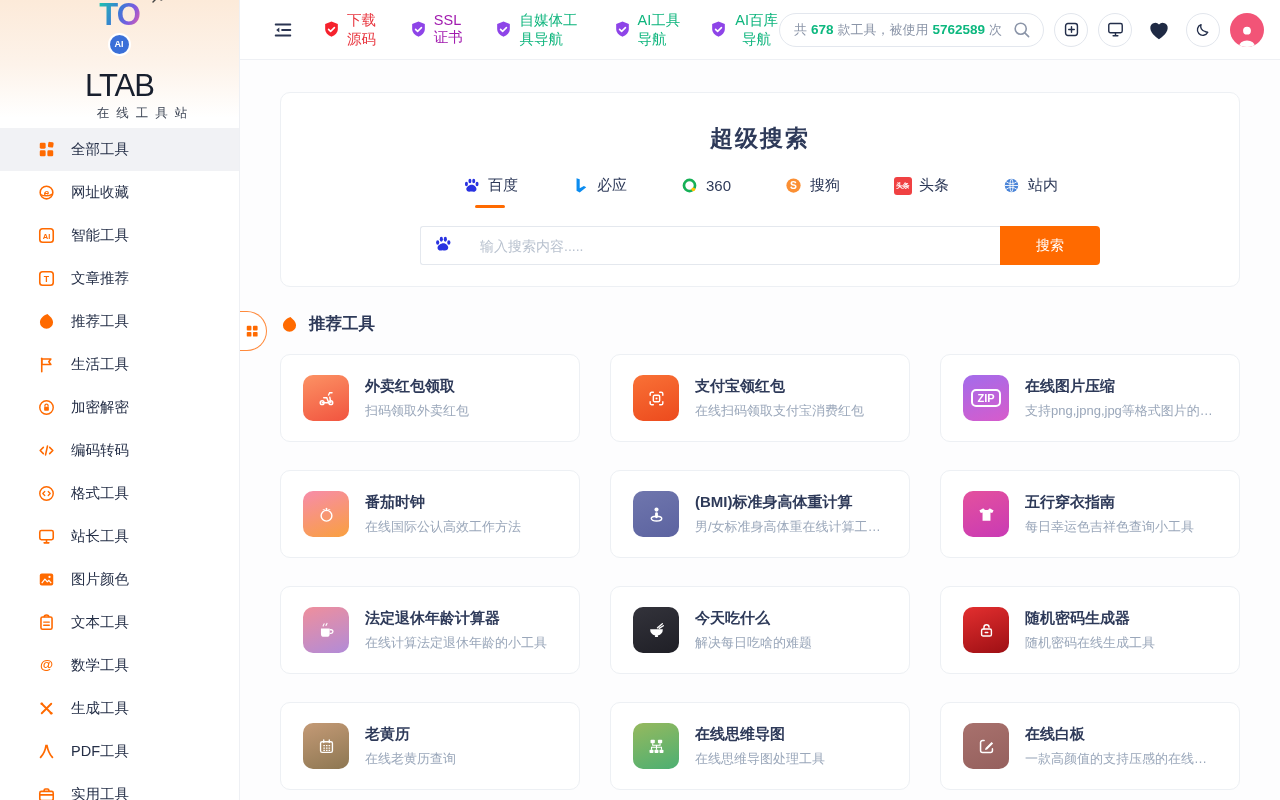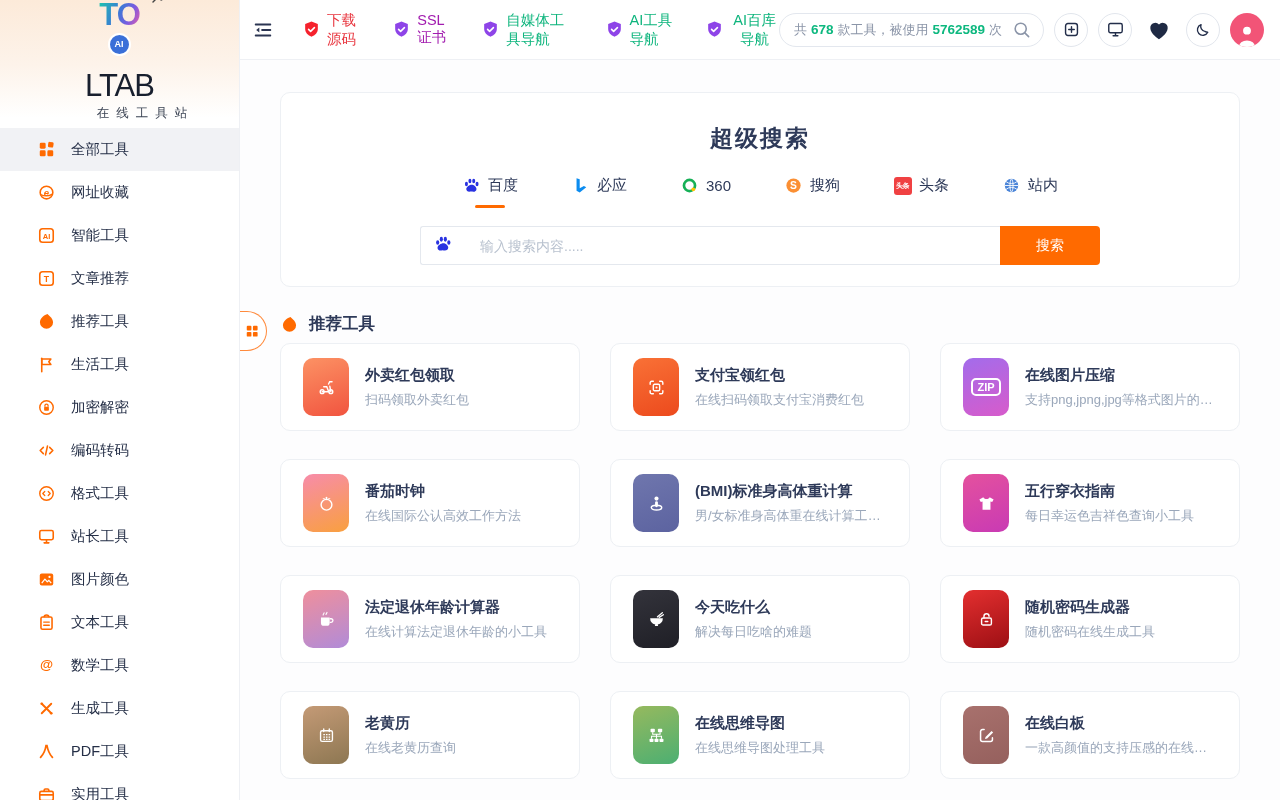--- a/index.html
+++ b/index.html
@@ -24,21 +24,21 @@
 
   .menu { padding-top:10px; }
   .menu-item { display:flex; align-items:center; gap:15px; height:43px; padding-left:36px;
     font-size:14.5px; color:#252f47; cursor:pointer; text-decoration:none; }
   .menu-item.active { background:#f1f2f5; }
   .mi-icon { width:20px; height:20px; color:#ff6a00; display:flex; align-items:center; justify-content:center; }
 
   
   .main { flex:1; display:flex; flex-direction:column; min-width:0; }
   .topbar { height:60px; flex:0 0 60px; border-bottom:1px solid #eef0f4; display:flex; align-items:center;
-    padding:0 16px 0 8px; background:#fff; }
+    padding:0 16px 0 28px; background:#fff; }
   .collapse-btn { background:none; border:none; cursor:pointer; color:#2b3552; display:flex; padding:4px; }
   .topnav { display:flex; align-items:center; gap:27px; margin-left:24px; }
   .nav-item { display:flex; align-items:center; gap:6px; font-size:14.5px; text-decoration:none; cursor:pointer; }
   .nav-icon { display:flex; }
   .top-right { margin-left:auto; display:flex; align-items:center; gap:10px; }
   .stats-pill { height:34px; border:1px solid #e3e7ee; border-radius:17px; display:flex; align-items:center;
     padding:0 12px 0 14px; font-size:13px; color:#8b95a8; cursor:pointer; background:#fff; white-space:nowrap; }
   .stats-pill b { color:#0db87f; font-weight:bold; margin:0 4px; font-size:13.5px; }
   .pill-search { margin-left:10px; display:flex; }
   .circle-btn { width:34px; height:34px; border-radius:50%; border:1px solid #e2e6ed; background:#fff;
@@ -69,24 +69,24 @@
     display:flex; align-items:center; padding:0 12px; background:#fff; }
   .search-input-wrap input { flex:1; border:none; outline:none; font-size:14px; color:#333; margin-left:27px;
     font-family:inherit; }
   .search-input-wrap input::placeholder { color:#b9c2cf; }
   .search-btn { width:100px; height:39px; background:#ff6a00; color:#fff; border:none; font-size:14px;
     border-radius:0 4px 4px 0; cursor:pointer; font-family:inherit; }
 
   .section-head { display:flex; align-items:center; gap:10px; margin-top:26px; }
   .section-title { font-size:16.5px; font-weight:bold; color:#2e3a59; }
 
-  .tools-grid { margin-top:8px; display:grid; grid-template-columns:repeat(3,1fr); gap:28px 30px; }
+  .tools-grid { margin-top:19px; display:grid; grid-template-columns:repeat(3,1fr); gap:28px 30px; }
   .tool-card { height:88px; background:#fff; border:1px solid #edf0f4; border-radius:10px; display:flex;
     align-items:center; padding:0 22px; gap:16px; cursor:pointer; min-width:0; }
-  .tool-icon { flex:0 0 46px; width:46px; height:58px; border-radius:10px; display:flex; align-items:center;
+  .tool-icon { flex:0 0 46px; width:46px; height:46px; border-radius:10px; display:flex; align-items:center;
     justify-content:center; }
   .zip-badge { border:2px solid #fff; border-radius:5px; color:#fff; font-size:11px; font-weight:bold;
     padding:1px 4px; }
   .tool-text { min-width:0; }
   .tool-title { font-size:15px; font-weight:bold; color:#2e3a59; white-space:nowrap; overflow:hidden;
     text-overflow:ellipsis; }
   .tool-desc { font-size:13px; color:#9aa7ba; margin-top:6px; white-space:nowrap; overflow:hidden;
     text-overflow:ellipsis; }
 </style>
 </head>

